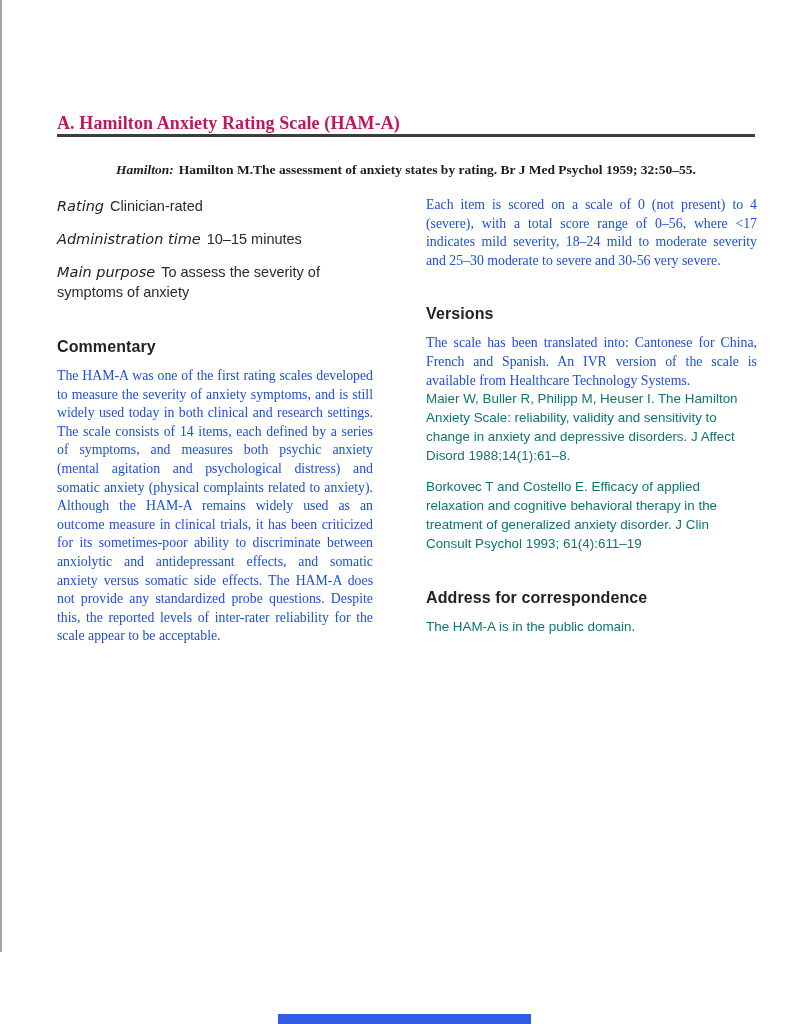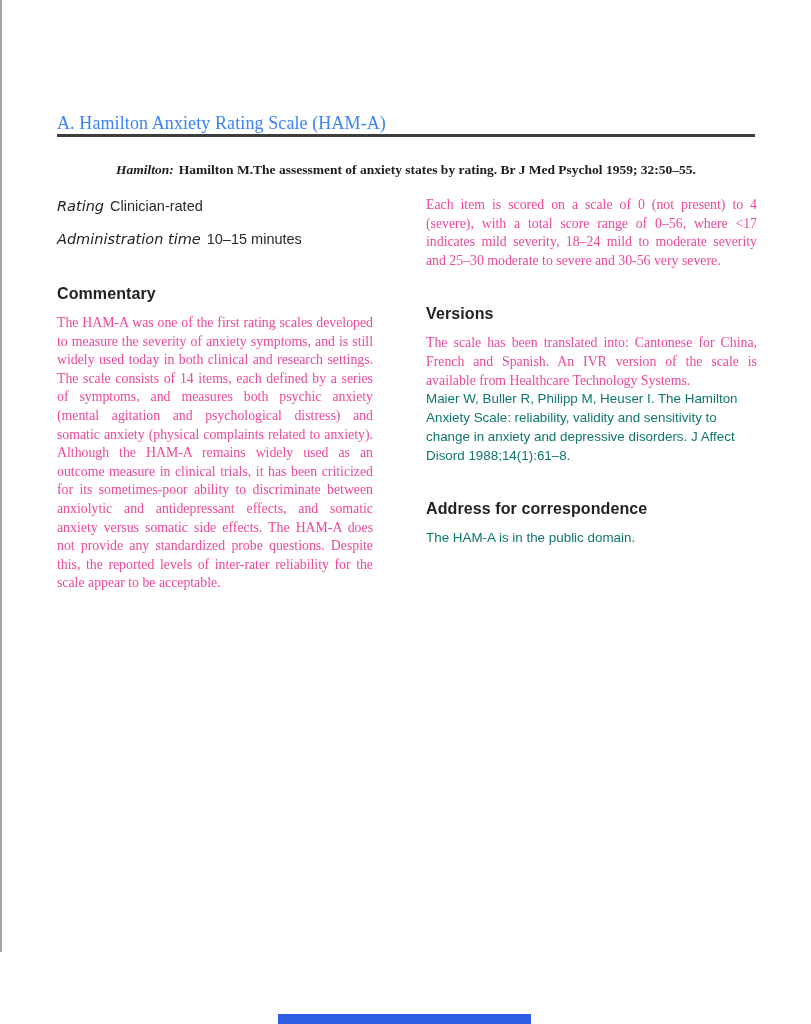--- a/index.html
+++ b/index.html
@@ -13,22 +13,22 @@
     -webkit-font-smoothing: antialiased;
   }
   .scan-edge {
     position: absolute; left: 0; top: 0;
     width: 2px; height: 952px;
     background: #5a5a5a; opacity: .55;
   }
   .page-title {
     position: absolute; left: 57px; top: 101px; right: 56px;
     font-family: "Liberation Serif", serif;
-    font-weight: normal; font-size: 18px; letter-spacing: .1px;
-    color: #3b82f6;
+    font-weight: bold; font-size: 18px; letter-spacing: .1px;
+    color: #be185d;
   }
   .title-rule {
     position: absolute; left: 57px; right: 56px; top: 134px;
     height: 3px; background: #3d3d3d;
   }
   .reference-line {
     position: absolute; left: 57px; right: 56px; top: 162px;
     text-align: center;
     font-family: "Liberation Serif", serif;
     font-weight: bold; font-size: 13.5px; color: #1c1c1c;
@@ -51,21 +51,21 @@
   .section-heading {
     font-family: "Liberation Sans", sans-serif;
     font-weight: bold; font-size: 16px; color: #222;
     margin: 0 0 11px 0; letter-spacing: .1px;
   }
   .commentary-heading { margin-top: 36px; }
   .rc-gap { margin-top: 35px; }
 
   .serif-body {
     font-family: "Liberation Serif", serif;
-    font-size: 13.8px; line-height: 18.6px; color: #ec4899;
+    font-size: 13.8px; line-height: 18.6px; color: #1d4ed8;
     text-align: justify; margin: 0;
   }
   .sans-body {
     font-family: "Liberation Sans", sans-serif;
     font-size: 13.4px; line-height: 18.8px; color: #0f766e;
     margin: 0 0 13px 0;
   }
   .correspondence-body { margin-bottom: 0; }
 
   .bottom-bar {
@@ -88,32 +88,36 @@
 <div class="columns">
 
   <div class="col-left">
 
     <div class="detail-item">
       <span class="detail-label">Rating</span><span class="detail-value">Clinician-rated</span>
     </div>
     <div class="detail-item">
       <span class="detail-label">Administration time</span><span class="detail-value">10–15 minutes</span>
     </div>
+    <div class="detail-item">
+      <span class="detail-label">Main purpose</span><span class="detail-value">To assess the severity of symptoms of anxiety</span>
+    </div>
 
     <h2 class="section-heading commentary-heading">Commentary</h2>
     <p class="serif-body">The HAM-A was one of the first rating scales developed to measure the severity of anxiety symptoms, and is still widely used today in both clinical and research settings. The scale consists of 14 items, each defined by a series of symptoms, and measures both psychic anxiety (mental agitation and psychological distress) and somatic anxiety (physical complaints related to anxiety). Although the HAM-A remains widely used as an outcome measure in clinical trials, it has been criticized for its sometimes-poor ability to discriminate between anxiolytic and antidepressant effects, and somatic anxiety versus somatic side effects. The HAM-A does not provide any standardized probe questions. Despite this, the reported levels of inter-rater reliability for the scale appear to be acceptable.</p>
   </div>
 
   <div class="col-right">
 
     <p class="serif-body">Each item is scored on a scale of 0 (not present) to 4 (severe), with a total score range of 0–56, where &lt;17 indicates mild severity, 18–24 mild to moderate severity and 25–30 moderate to severe and 30-56 very severe.</p>
 
     <h2 class="section-heading rc-gap">Versions</h2>
     <p class="serif-body">The scale has been translated into: Cantonese for China, French and Spanish. An IVR version of the scale is available from Healthcare Technology Systems.</p>
 
     <p class="sans-body">Maier W, Buller R, Philipp M, Heuser I. The Hamilton Anxiety Scale: reliability, validity and sensitivity to change in anxiety and depressive disorders. J Affect Disord 1988;14(1):61–8.</p>
+    <p class="sans-body">Borkovec T and Costello E. Efficacy of applied relaxation and cognitive behavioral therapy in the treatment of generalized anxiety disorder. J Clin Consult Psychol 1993; 61(4):611–19</p>
 
     <h2 class="section-heading rc-gap">Address for correspondence</h2>
     <p class="sans-body correspondence-body">The HAM-A is in the public domain.</p>
   </div>
 </div>
 
 <div class="bottom-bar" style="background: rgb(46, 92, 229);"></div>
 
 </body></html>

